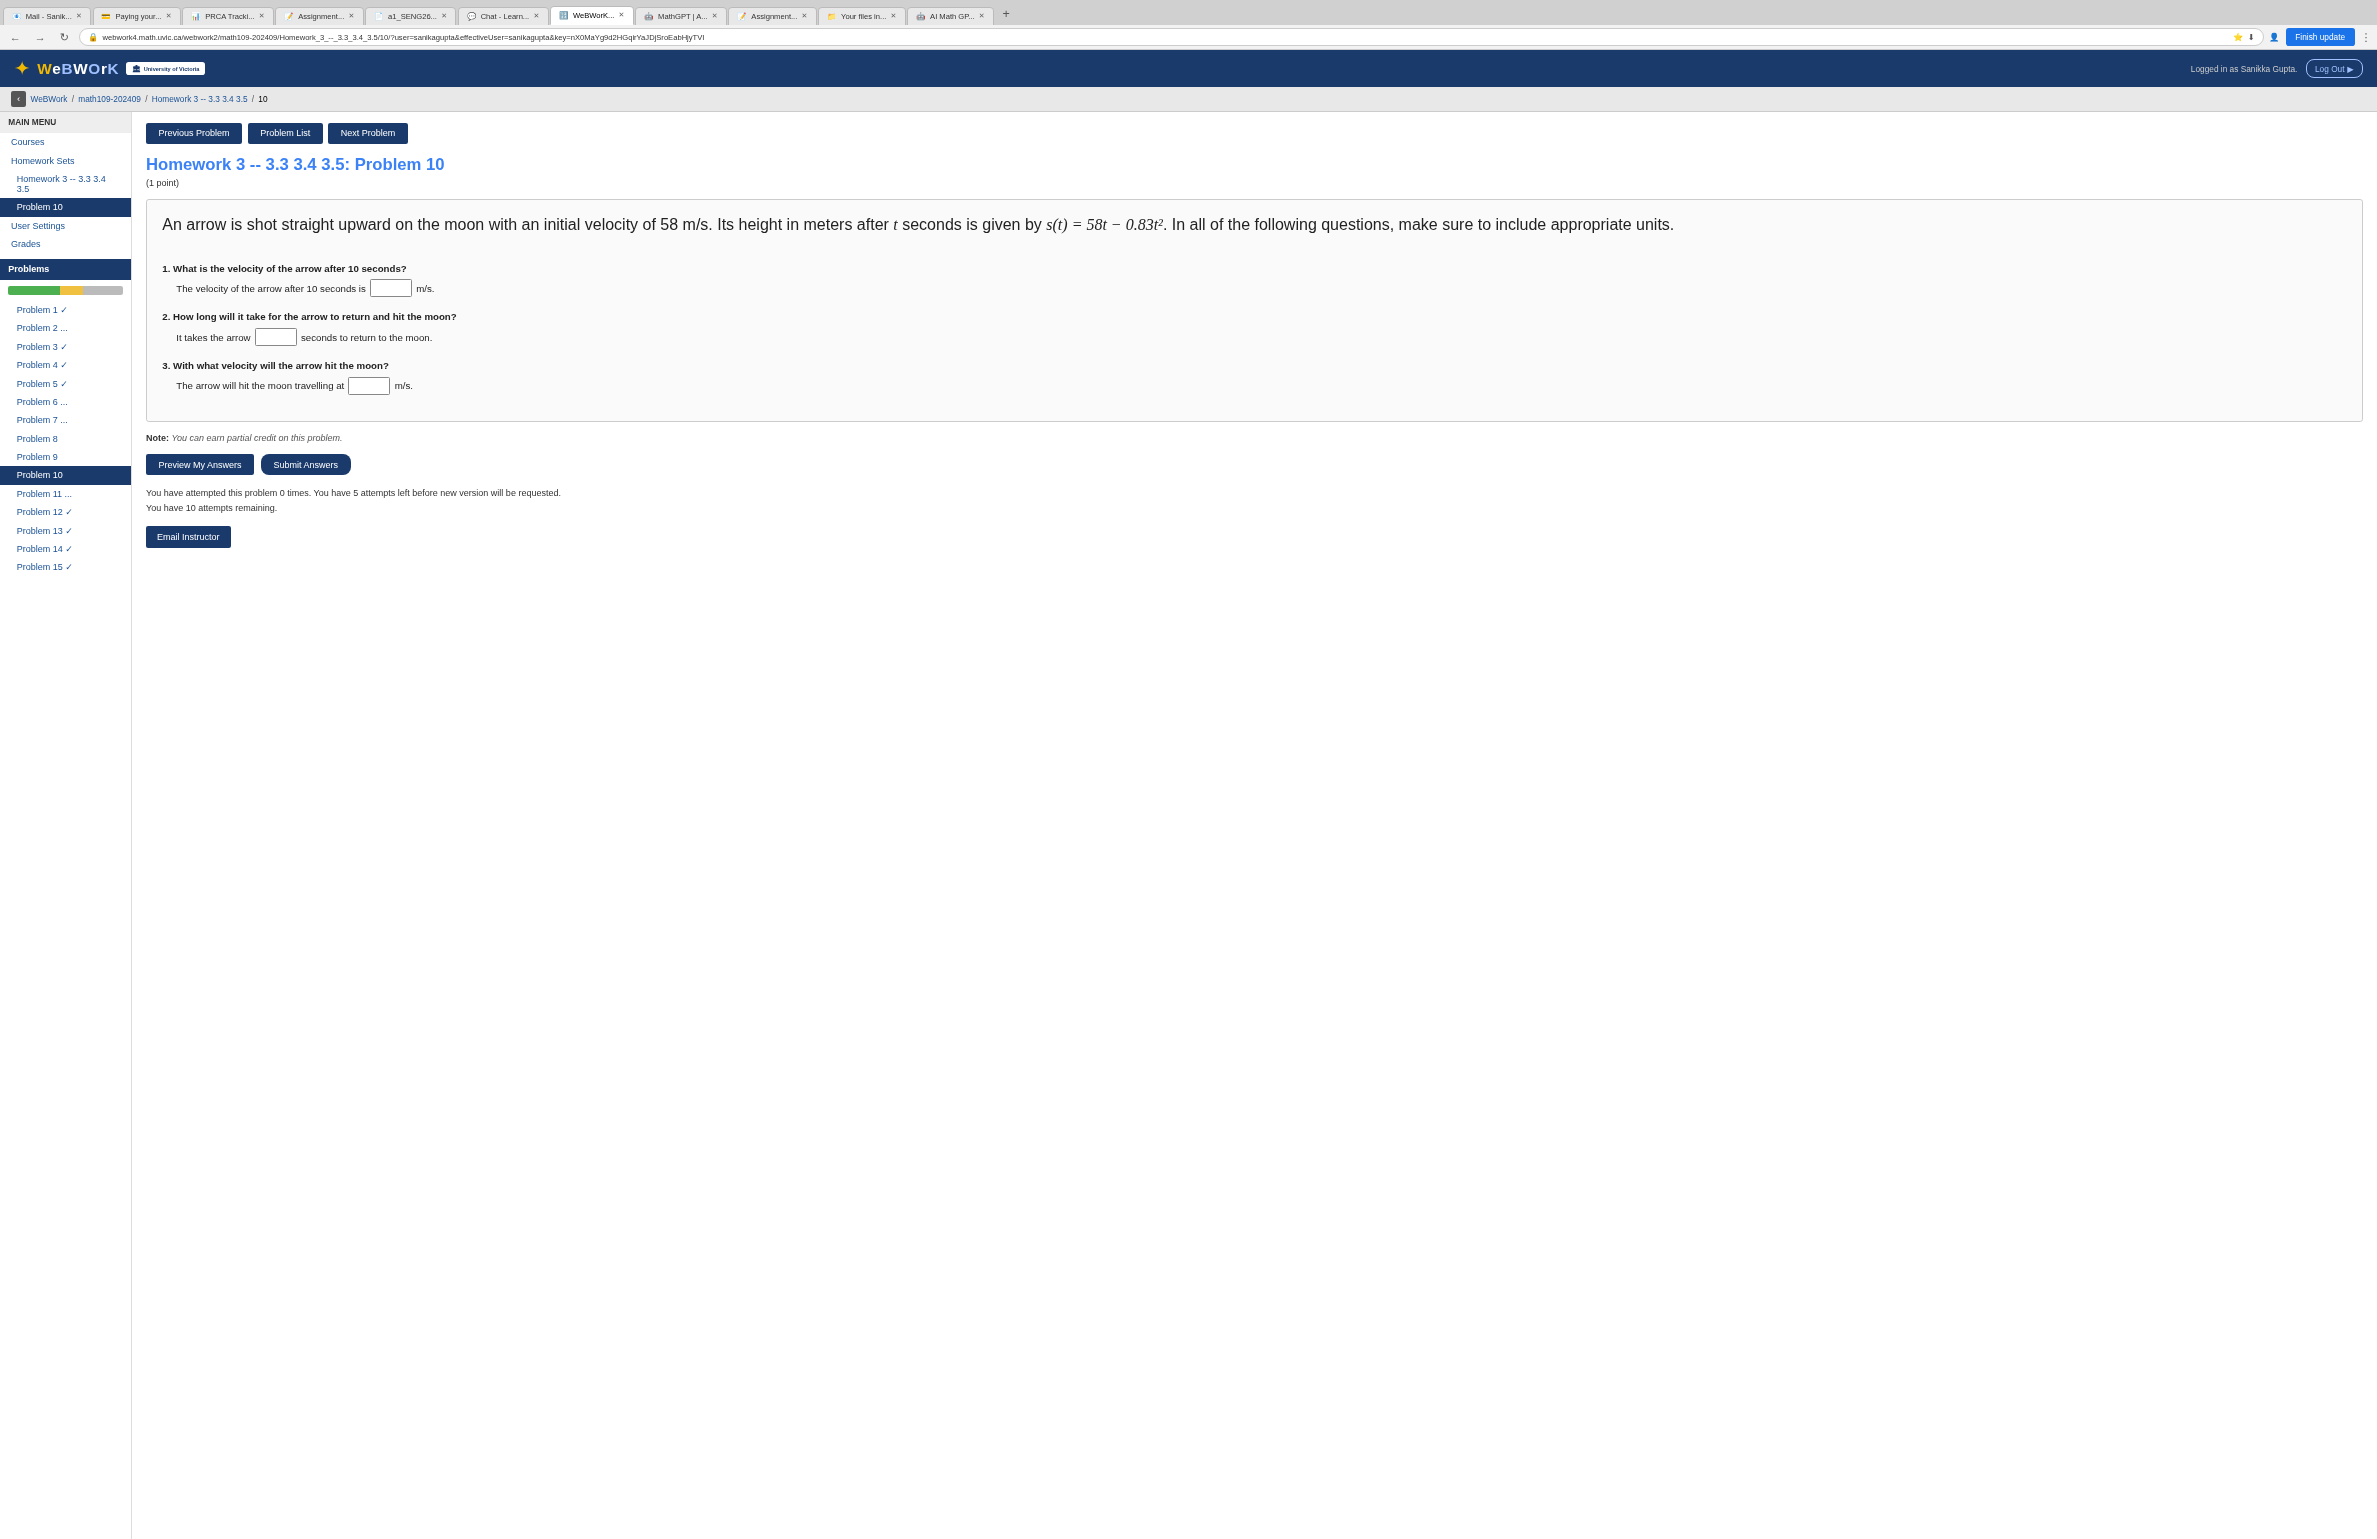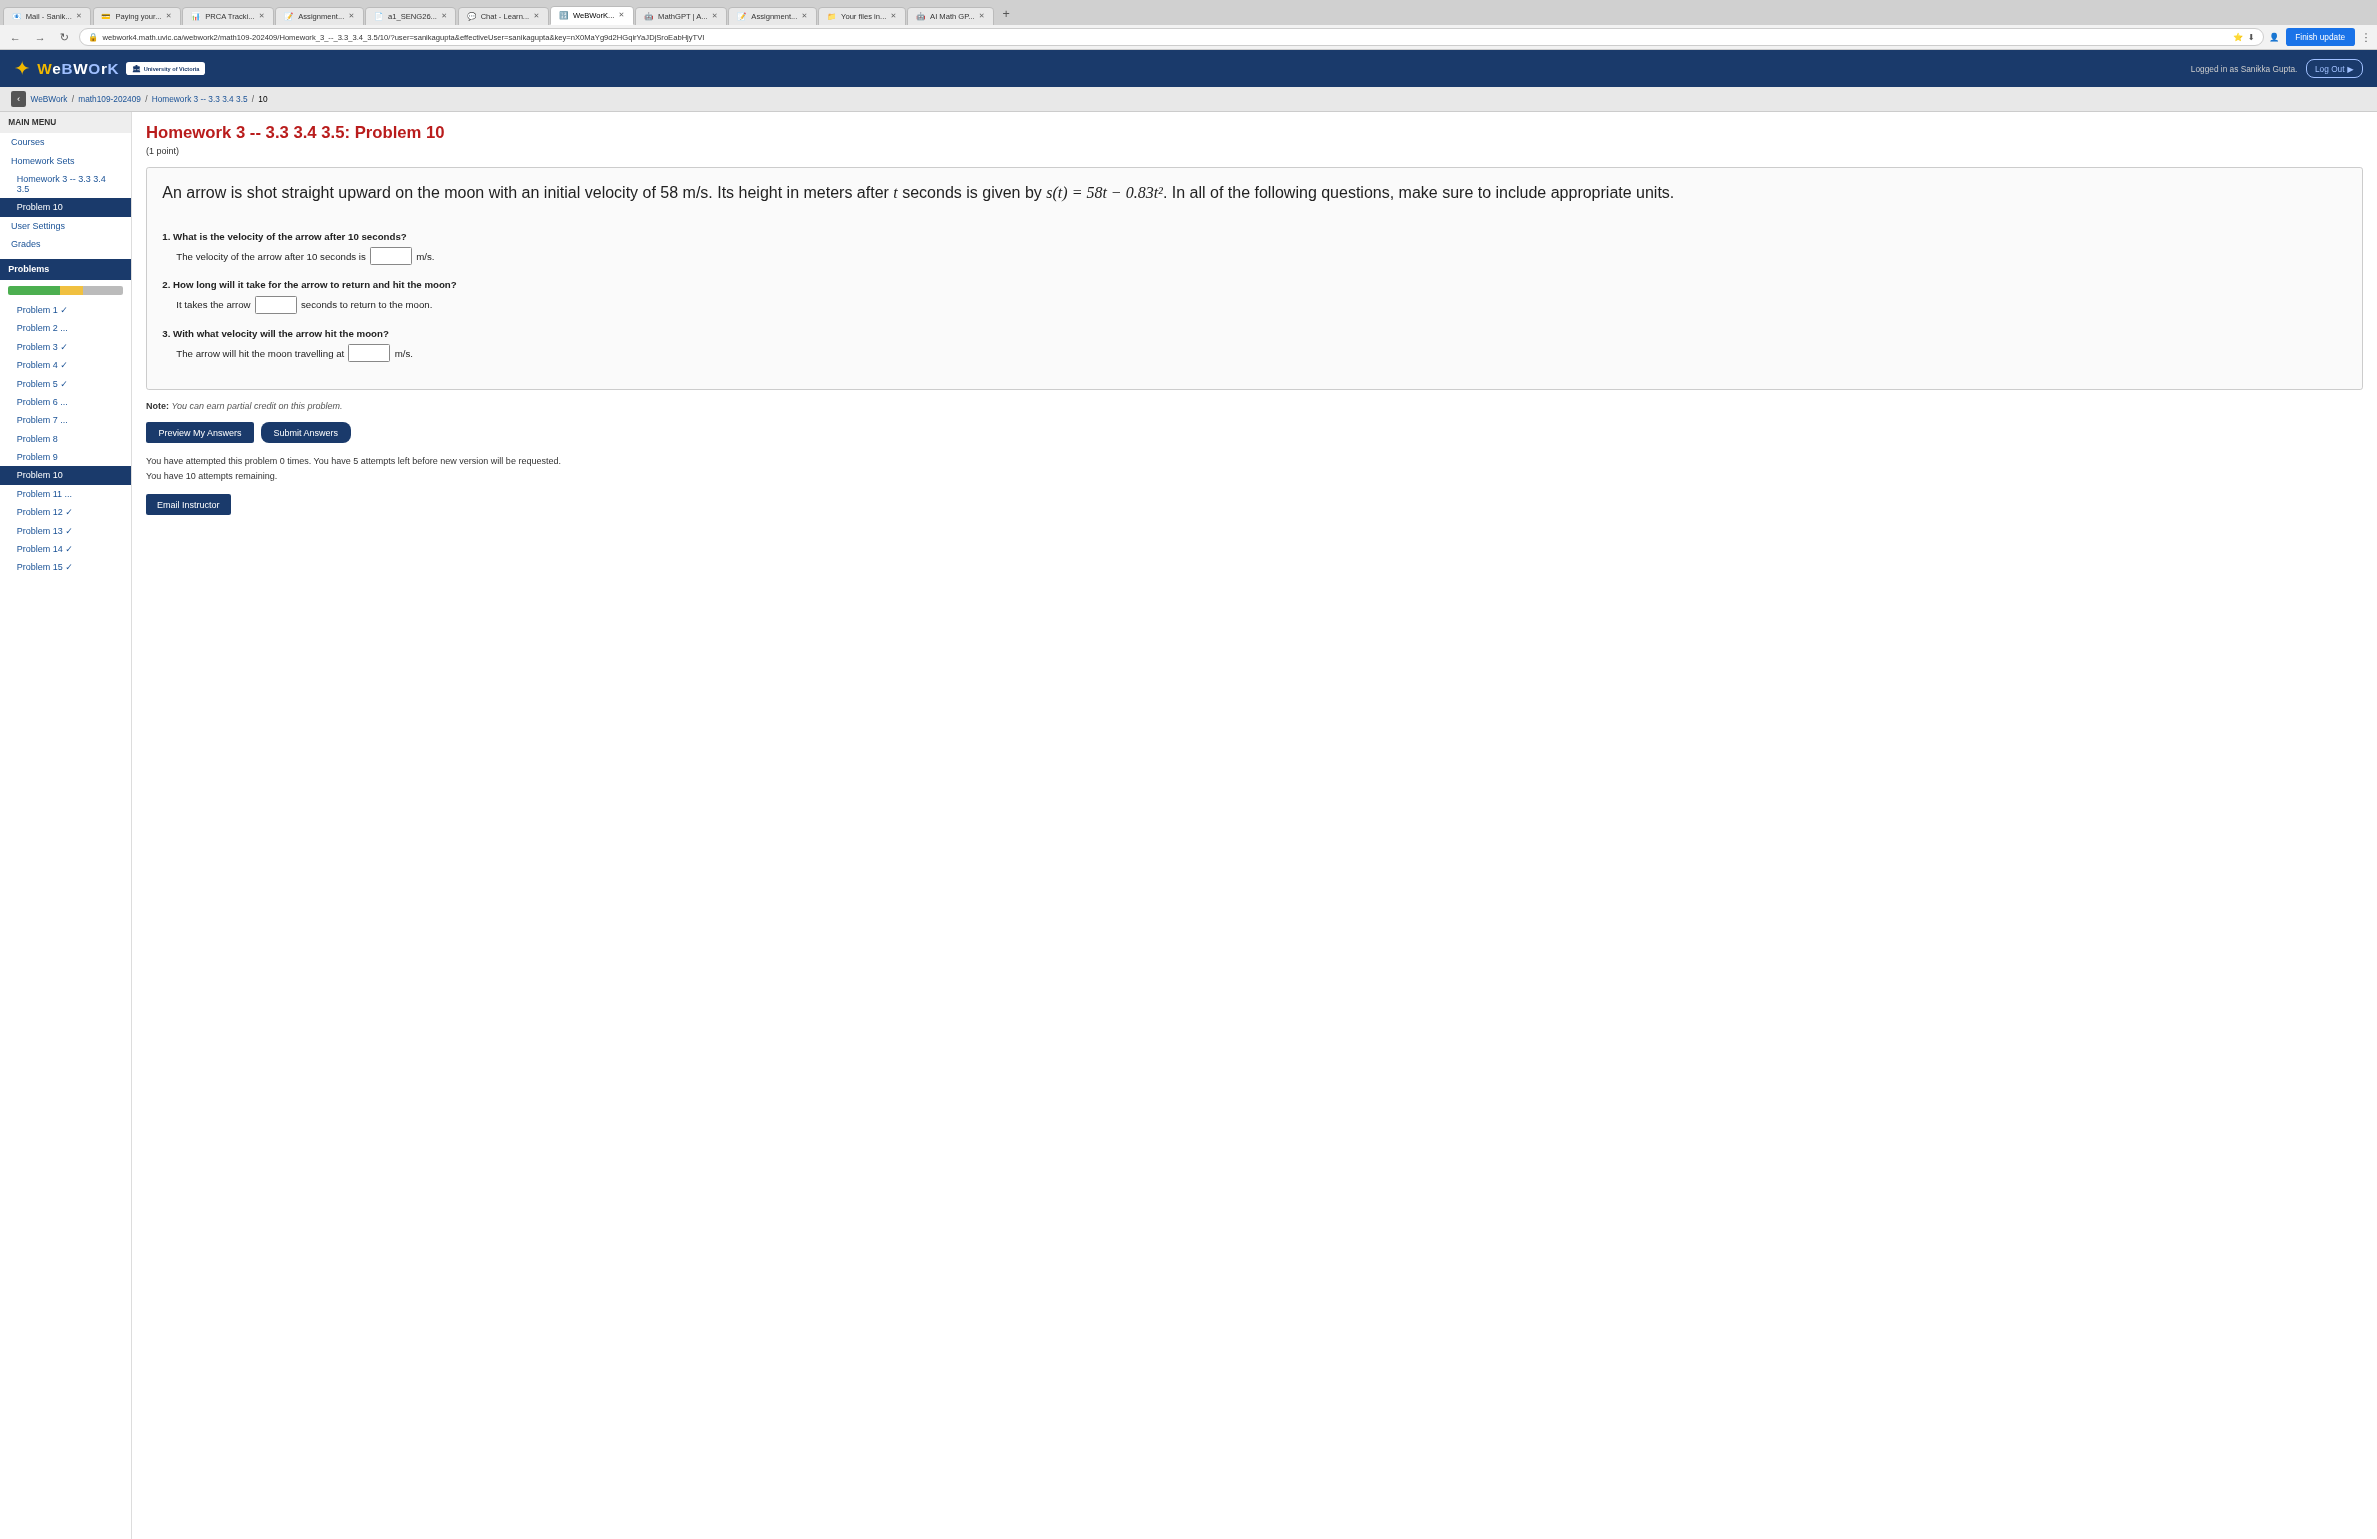--- a/index.html
+++ b/index.html
@@ -49,21 +49,21 @@
     .progress-gray { background: #bbb; flex: 1; }
 
     
     .content-area { flex: 1; padding: 11px 14px; background: #fff; }
 
     
     .problem-nav { display: flex; gap: 5.6px; margin-bottom: 11px; }
     .nav-problem-btn { background: #1a3a6b; color: #fff; border: none; padding: 5.6px 12.5px; font-size: 9px; border-radius: 2.1px; cursor: pointer; }
 
     
-    .problem-title { font-size: 16.7px; font-weight: bold; color: #b91c1c; margin-bottom: 2.8px; }
+    .problem-title { font-size: 16.7px; font-weight: bold; color: #3b82f6; margin-bottom: 2.8px; }
     .problem-points { font-size: 9px; color: #333; margin-bottom: 11px; }
 
     
     .problem-box { border: 0.7px solid #ccc; border-radius: 2.8px; padding: 12.5px 15.3px; margin-bottom: 11px; background: #fafafa; }
     .problem-intro { font-size: 16px; color: #222; margin-bottom: 25px; line-height: 1.6; }
     .problem-question { margin-bottom: 14px; }
     .question-text { font-size: 9.7px; color: #222; margin-bottom: 5.6px; font-weight: bold; }
     .answer-line { display: flex; align-items: center; gap: 4.2px; font-size: 9.7px; color: #222; padding-left: 14px; }
     .answer-input { width: 42px; height: 18px; border: 0.7px solid #888; border-radius: 1.4px; padding: 1.4px 4.2px; font-size: 9px; }
 
@@ -227,20 +227,25 @@
     <a class="sidebar-link sub">Problem 11 ...</a>
     <a class="sidebar-link sub">Problem 12 ✓</a>
     <a class="sidebar-link sub">Problem 13 ✓</a>
     <a class="sidebar-link sub">Problem 14 ✓</a>
     <a class="sidebar-link sub">Problem 15 ✓</a>
   </div>
 
   <div class="content-area">
 
     
+    <div class="problem-nav">
+      <button class="nav-problem-btn">Previous Problem</button>
+      <button class="nav-problem-btn">Problem List</button>
+      <button class="nav-problem-btn">Next Problem</button>
+    </div>
 
     
     <div class="problem-title">Homework 3 -- 3.3 3.4 3.5: Problem 10</div>
     <div class="problem-points">(1 point)</div>
 
     
     <div class="problem-box">
       <div class="problem-intro">
         An arrow is shot straight upward on the moon with an initial velocity of 58 m/s. Its height in meters after <span class="math-formula">t</span> seconds is given by <span class="math-formula">s(t) = 58t − 0.83t²</span>. In all of the following questions, make sure to include appropriate units.
       </div>

